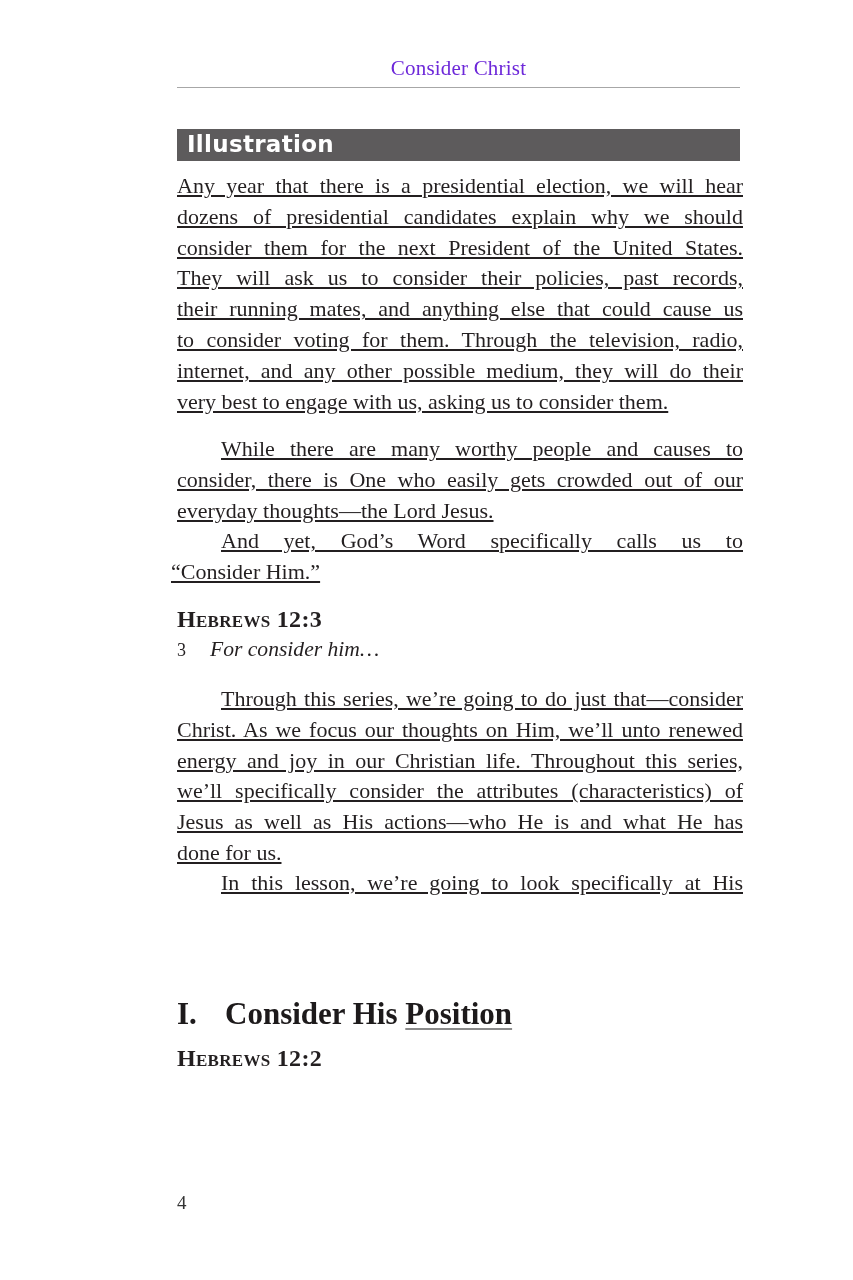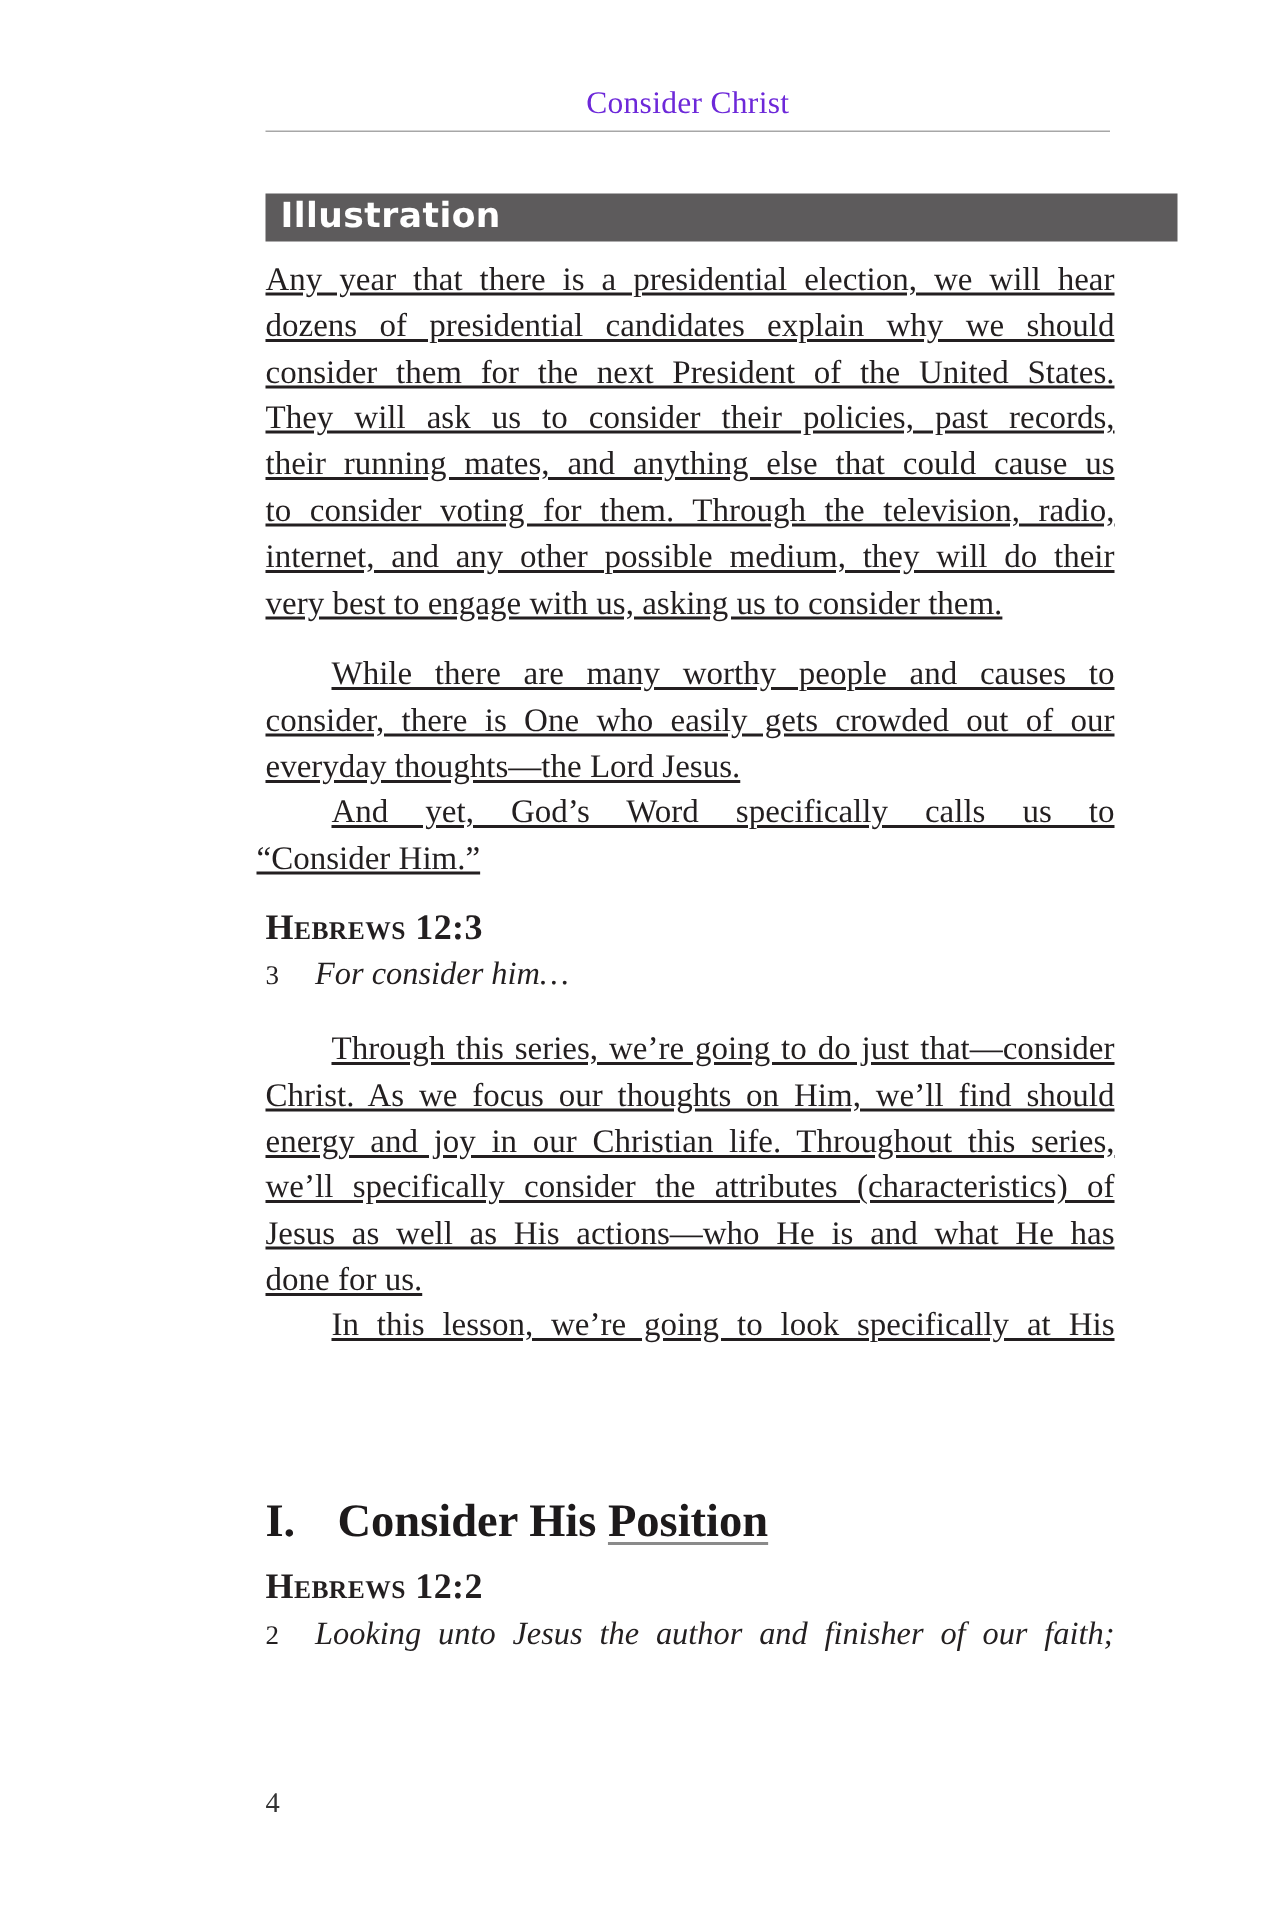--- a/index.html
+++ b/index.html
@@ -1,21 +1,21 @@
 <!DOCTYPE html>
 <html><head>
 <meta charset="utf-8">
 <style>
   html, body { margin: 0; padding: 0; background: #ffffff; }
   body { width: 853px; height: 1280px; position: relative; overflow: hidden;
          font-family: "Liberation Serif", "DejaVu Serif", serif; color: #231f20; }
   .running-head { position: absolute; left: 177px; top: 56px; width: 563px; text-align: center;
                   font-size: 21px; color: #6d28d9; letter-spacing: 0.2px; }
   .rule { position: absolute; left: 177px; top: 87px; width: 563px; height: 0; border-top: 1.5px solid #a7a7a7; }
-  .ill-bar { position: absolute; left: 177px; top: 129px; width: 563px; height: 32px; background: #5d5b5c; padding-left: 45px; }
+  .ill-bar { position: absolute; left: 177px; top: 129px; width: 563px; height: 32px; background: #5d5b5c; }
   .ill-bar span { position: absolute; left: 10px; top: 2px; color: #ffffff; font-family: "DejaVu Sans", sans-serif;
                   font-weight: bold; font-size: 23px; letter-spacing: 0.3px; }
   .text { position: absolute; left: 177px; width: 566px; font-size: 22px; line-height: 30.8px; text-decoration: underline; }
   .line { display: block; white-space: nowrap; text-align: justify; text-align-last: justify; }
   .line.last { text-align-last: left; }
   .indent { padding-left: 44px; }
   .ref { position: absolute; left: 177px; font-size: 24px; font-weight: bold; font-variant: small-caps;
          letter-spacing: 0.3px; }
   .verse { position: absolute; left: 177px; width: 566px; font-size: 21.6px; line-height: 30.8px; font-style: italic; }
   .verse .num { font-style: normal; font-size: 18px; display: inline-block; width: 33px; }
@@ -56,33 +56,32 @@
   <span class="line last">“Consider Him.”</span>
 </div>
 
 <div class="ref" style="top:606px;">Hebrews 12:3</div>
 <div class="verse" style="top:634px;">
   <span class="num">3</span><span>For consider him…</span>
 </div>
 
 <div class="text" style="top:684px;">
   <span class="line indent">Through this series, we’re going to do just that—consider</span>
-  <span class="line">Christ. As we focus our thoughts on Him, we’ll find should</span>
+  <span class="line">Christ. As we focus our thoughts on Him, we’ll unto renewed</span>
   <span class="line">energy and joy in our Christian life. Throughout this series,</span>
   <span class="line">we’ll specifically consider the attributes (characteristics) of</span>
   <span class="line">Jesus as well as His actions—who He is and what He has</span>
   <span class="line last">done for us.</span>
 </div>
 
 <div class="text" style="top:868px;">
   <span class="line indent">In this lesson, we’re going to look specifically at His</span>
 </div>
 
 <div class="section-heading">
   <span class="roman">I.</span><span>Consider His </span><span class="key">Position</span>
 </div>
 
 <div class="ref" style="top:1045px;">Hebrews 12:2</div>
 <div class="verse" style="top:1074px;">
-  <span class="line"><span class="num">2</span><span>Looking unto Jesus the author and finisher of our faith;</span></span>
 </div>
 
 <div class="page-number">4</div>
 
 </body></html>

